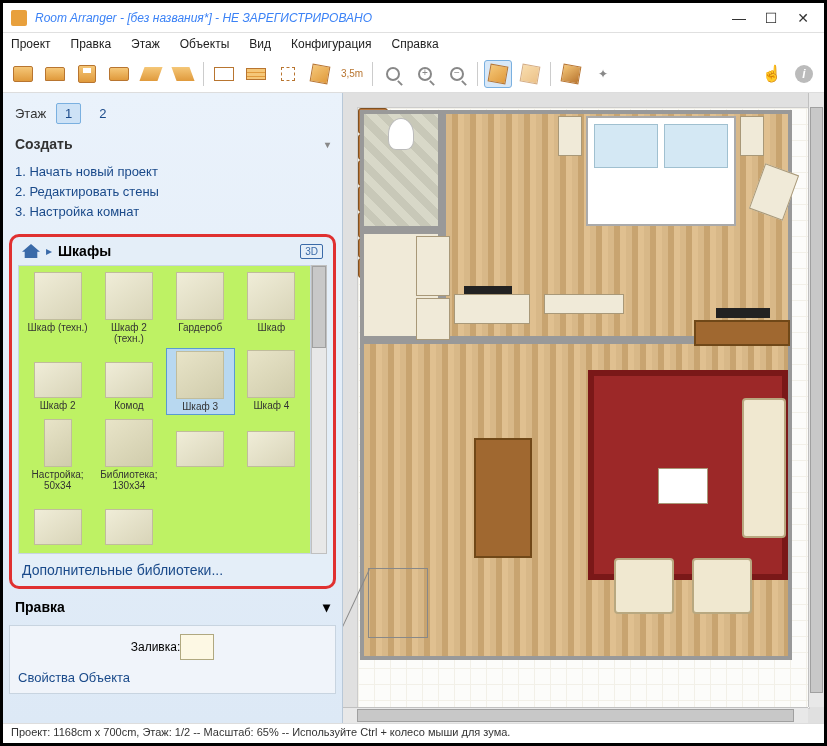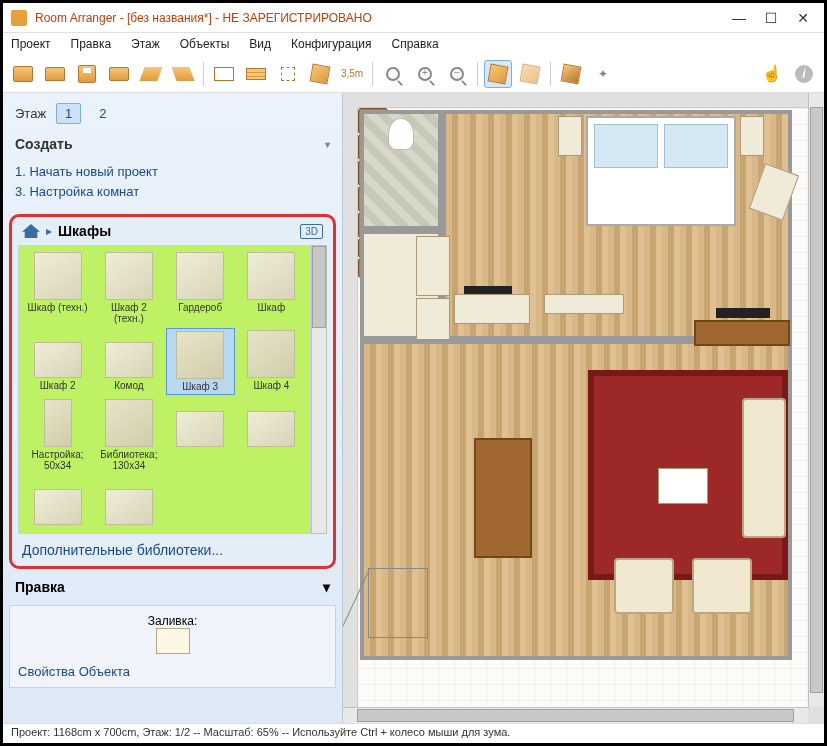--- a/index.html
+++ b/index.html
@@ -1,21 +1,21 @@
 <!DOCTYPE html>
 <html><head>
 <meta charset="utf-8">
 <style>
   * { box-sizing: border-box; margin: 0; padding: 0; }
   body { font-family: "Segoe UI", Tahoma, sans-serif; font-size: 12px; background: #fff; border: 3px solid #000; width: 827px; height: 746px; overflow: hidden; position: relative; }
   
   
   .title-bar { height: 30px; display: flex; align-items: center; padding: 0 8px; background: #fff; border-bottom: 1px solid #e0e0e0; }
   .title-bar .app-icon { width: 16px; height: 16px; background: #e8a03c; border-radius: 2px; margin-right: 8px; }
-  .title-bar .title { flex: 1; font-size: 12px; color: #c2410c; }
+  .title-bar .title { flex: 1; font-size: 12px; color: #3b82f6; font-style: italic; }
   .title-bar .win-controls { display: flex; gap: 18px; padding-right: 6px; }
   .title-bar .win-controls span { width: 14px; text-align: center; font-size: 14px; color: #333; cursor: default; }
   
   
   .menu-bar { height: 22px; display: flex; align-items: center; padding: 0 8px; gap: 20px; font-size: 12px; color: #222; }
   .menu-bar span { cursor: default; }
   
   
   .toolbar { height: 38px; display: flex; align-items: center; padding: 0 6px; gap: 4px; border-bottom: 1px solid #ddd; }
   .toolbar .btn { width: 28px; height: 28px; display: flex; align-items: center; justify-content: center; border-radius: 3px; }
@@ -73,21 +73,21 @@
   .lib-thumb.dresser { height:36px; margin-top:12px; }
   .lib-thumb.shelf { background: linear-gradient(145deg,#e8e4c8,#d0ccac); }
   .lib-scroll { width: 16px; background: #e8e8e8; border: 1px solid #c0c0c0; position: relative; }
   .lib-scroll::before { content:""; position:absolute; top:0; left:0; right:0; height:80px; background:#c8c8c8; border:1px solid #a0a0a0; }
   
   .lib-link { color: #1a4a8a; font-size: 14px; padding: 8px 4px 2px; cursor: default; }
   
   
   .pravka-head { font-size: 14px; font-weight: bold; padding: 6px; display:flex; justify-content:space-between; }
   .pravka-body { background: #f0f4fa; border: 1px solid #c8d4e0; padding: 8px; display:flex; flex-direction:column; gap:10px; }
-  .zal-row { display:flex; justify-content:center; align-items:center;flex-direction:column; }
+  .zal-row { display:flex; justify-content:center; align-items:center; }
   .swatch { width: 34px; height: 26px; background: #fdf8e4; border: 1px solid #b0a880; }
   .obj-link { color: #1a4a8a; font-size: 13px; }
   
   
   .canvas-wrap { flex: 1; position: relative; overflow: hidden; background: #e0e0e0; }
   .canvas { position: absolute; top: 14px; left: 14px; right: 14px; bottom: 14px; background: #fcfcfa; background-image: linear-gradient(#f2f0e8 1px,transparent 1px),linear-gradient(90deg,#f2f0e8 1px,transparent 1px); background-size: 16px 16px; border: 1px solid #ccc; }
   .room { position: absolute; border: 4px solid #999; }
   .wood { background: repeating-linear-gradient(90deg,#d8b888 0 6px,#c8a470 6px 12px,#e0c090 12px 18px); }
   .tile { background: repeating-linear-gradient(45deg,#d8d8c8 0 8px,#c8c8b8 8px 16px); }
   .rug { position:absolute; background:#9c2828; border:6px solid #7a1818; }
@@ -207,20 +207,21 @@
       <span class="fbtn sel">1</span>
       <span class="fbtn">2</span>
     </div>
 
     <div class="section-head">
       <span>Создать</span>
       <span class="chev">▾</span>
     </div>
     <div class="create-list">
       <div>1. Начать новый проект</div>
+      <div>2. Редактировать стены</div>
       <div>3. Настройка комнат</div>
     </div>
 
     <div class="library-panel">
       <div class="lib-head">
         <div class="left">
           <div class="home"></div>
           <span class="arrow">▸</span>
           <span class="title">Шкафы</span>
         </div>

